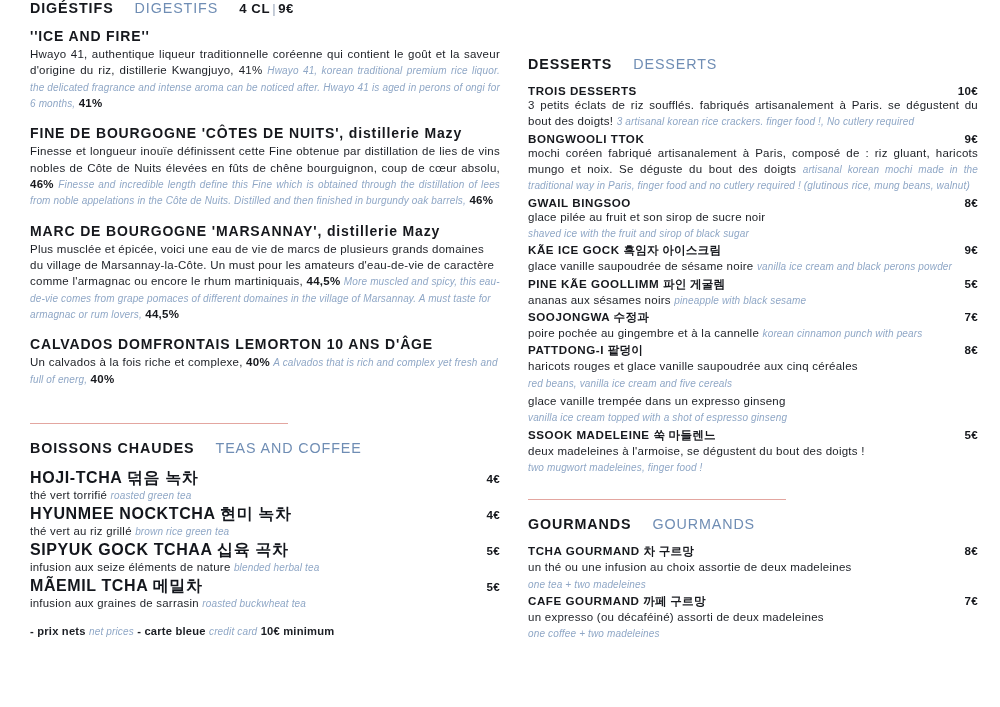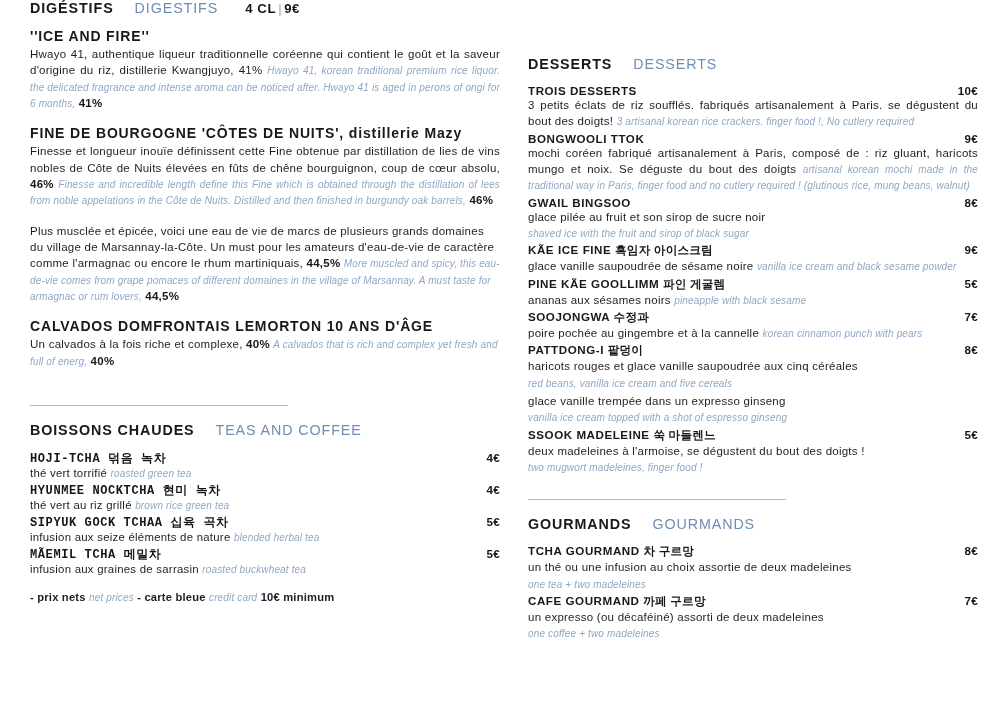--- a/index.html
+++ b/index.html
@@ -51,21 +51,20 @@
     font-size: 14.3px;
     font-weight: 400;
     letter-spacing: 0.9px;
     color: #6f8db4;
   }
   .sh-meta {
     font-size: 13.2px;
     font-weight: 700;
     letter-spacing: 0.6px;
     color: #16181d;
-    margin-left: 6px;
   }
   .sh-meta .sep {
     color: #9aa7bb;
     font-weight: 400;
     padding: 0 2px;
   }
 
   
   .item {
     margin-bottom: 2px;
@@ -137,24 +136,23 @@
   .spacer-16 { height: 16px; }
 
   
   .tea-item { margin-bottom: 1px; }
   .tea-row {
     display: flex;
     align-items: baseline;
     justify-content: space-between;
   }
   .tea-name {
-    font-size: 12px;
+    font-size: 16px;
     font-weight: 700;
     letter-spacing: 0.6px;
-    font-family: Liberation Mono, monospace;
   }
   .tea-desc {
     font-size: 11.4px;
     letter-spacing: 0.25px;
     color: #1b1e24;
     margin-bottom: 3px;
   }
 
   .note {
     font-size: 11.2px;
@@ -181,20 +179,21 @@
       <div class="blk-title">''ICE AND FIRE''</div>
       <div class="item-desc"><span>Hwayo 41, authentique liqueur traditionnelle coréenne qui contient le goût et la saveur d'origine du riz, distillerie Kwangjuyo, 41%</span> <span class="en">Hwayo 41, korean traditional premium rice liquor. the delicated fragrance and  intense aroma can be noticed after.  Hwayo 41 is aged in perons of ongi for 6 months,</span> <span class="pct">41%</span></div>
     </div>
 
     <div class="blk">
       <div class="blk-title">FINE DE BOURGOGNE 'CÔTES DE NUITS', distillerie Mazy</div>
       <div class="item-desc"><span>Finesse et longueur inouïe définissent cette Fine obtenue par distillation de lies de vins nobles de Côte de Nuits élevées en fûts de chêne bourguignon, coup de cœur absolu,</span> <span class="pct">46%</span> <span class="en">Finesse and incredible length define this Fine which is obtained through the distillation of lees from noble appelations in the Côte de Nuits. Distilled and then finished in burgundy oak barrels,</span> <span class="pct">46%</span></div>
     </div>
 
     <div class="blk">
+      <div class="blk-title">MARC DE BOURGOGNE 'MARSANNAY', distillerie Mazy</div>
       <div class="item-desc nojust"><span>Plus musclée et épicée, voici une eau de vie de marcs de plusieurs grands domaines du village de Marsannay-la-Côte.  Un must pour les amateurs d'eau-de-vie de caractère comme l'armagnac ou encore le rhum martiniquais,</span> <span class="pct">44,5%</span> <span class="en">More muscled and spicy, this eau-de-vie comes from grape pomaces of different domaines in the village of Marsannay.  A must taste for armagnac or rum lovers,</span> <span class="pct">44,5%</span></div>
     </div>
 
     <div class="blk">
       <div class="blk-title">CALVADOS DOMFRONTAIS LEMORTON 10 ANS D'ÂGE</div>
       <div class="item-desc nojust"><span>Un calvados à la fois riche et complexe,</span> <span class="pct">40%</span> <span class="en">A calvados that is rich and complex yet fresh and full of energ,</span> <span class="pct">40%</span></div>
     </div>
 
     <div class="spacer-22"></div>
     <hr class="divider">
@@ -273,24 +272,24 @@
     <div class="item">
       <div class="item-row">
         <span class="item-name"><span>GWAIL BINGSOO</span> <span class="kr"></span></span>
         <span class="item-price">8€</span>
       </div>
       <div class="item-desc nojust"><span>glace pilée au fruit et son sirop de sucre noir</span><br><span class="en">shaved ice with the fruit and sirop of black sugar</span></div>
     </div>
 
     <div class="item">
       <div class="item-row">
-        <span class="item-name"><span>KÃE ICE FINE</span> <span class="kr">흑임자 아이스크림</span></span>
+        <span class="item-name"><span>KÃE ICE GOCK</span> <span class="kr">흑임자 아이스크림</span></span>
         <span class="item-price">9€</span>
       </div>
-      <div class="item-desc nojust"><span>glace vanille saupoudrée de sésame noire</span> <span class="en">vanilla ice cream and black sesame powder</span></div>
+      <div class="item-desc nojust"><span>glace vanille saupoudrée de sésame noire</span> <span class="en">vanilla ice cream and black perons powder</span></div>
     </div>
 
     <div class="item">
       <div class="item-row">
         <span class="item-name"><span>PINE KÃE GOOLLIMM</span> <span class="kr">파인 게굴렘</span></span>
         <span class="item-price">5€</span>
       </div>
       <div class="item-desc nojust"><span>ananas aux sésames noirs</span> <span class="en">pineapple with black sesame</span></div>
     </div>
 

